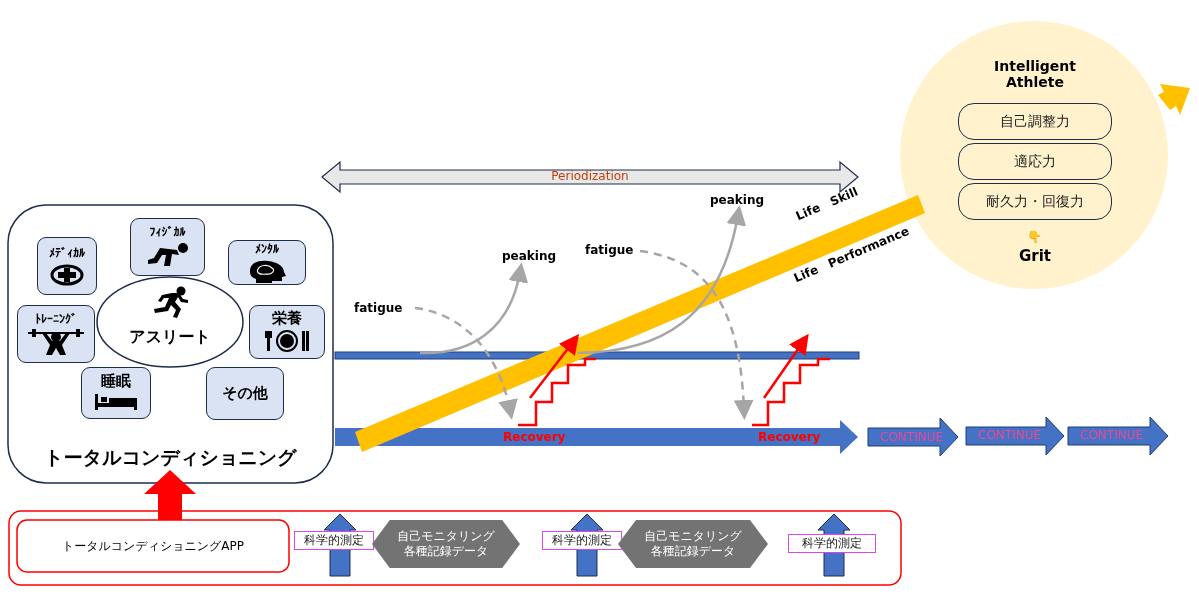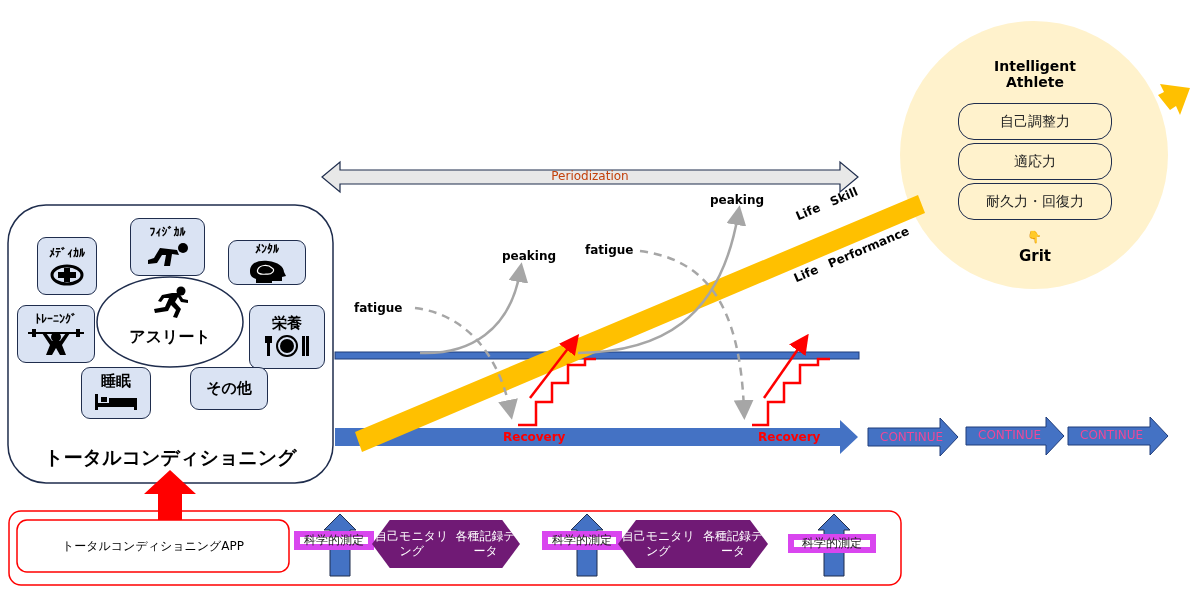--- a/index.html
+++ b/index.html
@@ -6,24 +6,24 @@
   body { width:1199px; height:594px; position:relative; overflow:hidden;
          font-family:"DejaVu Sans", sans-serif; }
   .abs { position:absolute; }
   .tile { position:absolute; background:#dae3f3; border:1.5px solid #1f2d4d; border-radius:9px;
           display:flex; flex-direction:column; align-items:center; justify-content:center; box-sizing:border-box; }
   .tile-label { font-size:12px; font-weight:bold; color:#000; line-height:1; }
   .tile-label.big { font-size:15px; }
   .stack-box { position:absolute; left:958px; width:154px; height:37px; border:1.5px solid #1f2d4d; border-radius:16px;
                box-sizing:border-box; display:flex; align-items:center; justify-content:center; font-size:14px; color:#222;
                background:#fff2cc; }
-  .measure { position:absolute; background:#fff; border:6px solid #d946ef; font-size:12px; height:19px;
+  .measure { position:absolute; background:#fff; border:1px solid #d946ef; font-size:12px; height:19px;
              display:flex; align-items:center; justify-content:center; box-sizing:border-box; color:#222; }
-  .hexbox { position:absolute; background:#701a75; color:#fff; font-size:12px; text-align:center; line-height:15px;
-            display:flex; align-items:center; justify-content:center; flex-direction:row;
+  .hexbox { position:absolute; background:#737373; color:#fff; font-size:12px; text-align:center; line-height:15px;
+            display:flex; justify-content:center; flex-direction:column;
             clip-path:polygon(0 50%, 12% 0, 88% 0, 100% 50%, 88% 100%, 12% 100%); }
   .cont-label { position:absolute; color:#ec4899; font-size:12px; }
 </style>
 </head>
 <body>
 
 <svg class="abs" style="left:0;top:0" width="1199" height="594">
   <defs>
     <marker id="grayhead" markerWidth="8" markerHeight="8" refX="4" refY="4" orient="auto">
       <path d="M0,0 L8,4 L0,8 z" fill="#a6a6a6"></path>
@@ -100,42 +100,42 @@
 <div class="tile" style="left:17px;top:305px;width:78px;height:58px">
   <span class="tile-label">ﾄﾚｰﾆﾝｸﾞ</span>
   <svg width="60" height="28" style="margin-top:3px">
     <line x1="2" y1="5" x2="58" y2="5" stroke="#000" stroke-width="2"></line>
     <rect x="6" y="1" width="4" height="8" fill="#000"></rect>
       <rect x="50" y="1" width="4" height="8" fill="#000"></rect>
     <circle cx="30" cy="9" r="5" fill="#000"></circle>
     <path d="M16,5 L20,5 L26,13 L34,13 L40,5 L44,5 L36,17 L40,27 L34,27 L30,20 L26,27 L20,27 L24,17 Z" fill="#000"></path>
   </svg>
 </div>
-<div class="tile" style="left:249px;top:305px;width:76px;height:64px">
+<div class="tile" style="left:249px;top:305px;width:76px;height:54px">
   <span class="tile-label big">栄養</span>
   <svg width="46" height="24" style="margin-top:3px">
     <rect x="3" y="2" width="3" height="20" fill="#000"></rect>
       <rect x="1" y="2" width="7" height="7" fill="#000"></rect>
     <circle cx="23" cy="12" r="10" fill="none" stroke="#000" stroke-width="2"></circle>
       <circle cx="23" cy="12" r="7" fill="#000"></circle>
     <rect x="38" y="2" width="3" height="20" fill="#000"></rect>
       <rect x="42" y="2" width="3" height="20" fill="#000"></rect>
   </svg>
 </div>
 <div class="tile" style="left:81px;top:367px;width:70px;height:52px">
   <span class="tile-label big">睡眠</span>
   <svg width="46" height="20" style="margin-top:3px">
     <rect x="2" y="2" width="3" height="16" fill="#000"></rect>
       <rect x="8" y="5" width="6" height="5" fill="#000"></rect>
     <rect x="2" y="11" width="42" height="4" fill="#000"></rect>
       <rect x="16" y="6" width="28" height="9" fill="#000"></rect>
     <rect x="41" y="14" width="3" height="4" fill="#000"></rect>
   </svg>
 </div>
-<div class="tile" style="left:190px;top:367px;width:78px;height:43px">
+<div class="tile" style="left:206px;top:367px;width:78px;height:53px">
   <span class="tile-label big">その他</span>
 </div>
 
 <svg class="abs" style="left:150px;top:286px" width="42" height="32">
   <circle cx="31" cy="5" r="4.5" fill="#000"></circle>
   <path d="M22,7 L12,9 L8,15 L11,16 L14,12 L19,12 L15,21 L4,23 L5,27 L18,25 L21,19 L26,24 L23,31 L27,32 L31,23 L25,16 L28,11 L31,16 L38,17 L38,14 L33,13 L29,7 Z" fill="#000"></path>
 </svg>
 <div class="abs" style="left:120px;top:327px;width:100px;text-align:center;font-size:16px;font-weight:bold">アスリート</div>
 <div class="abs" style="left:8px;top:445px;width:325px;text-align:center;font-size:19px;font-weight:bold">トータルコンディショニング</div>
 

